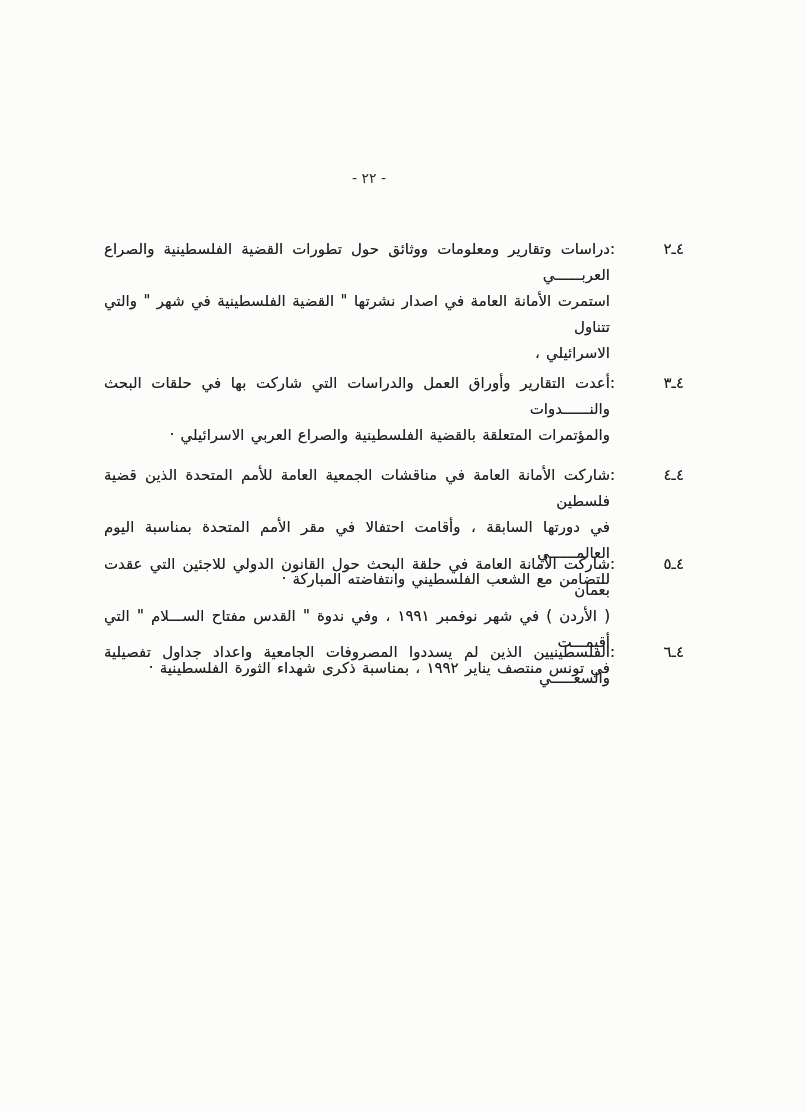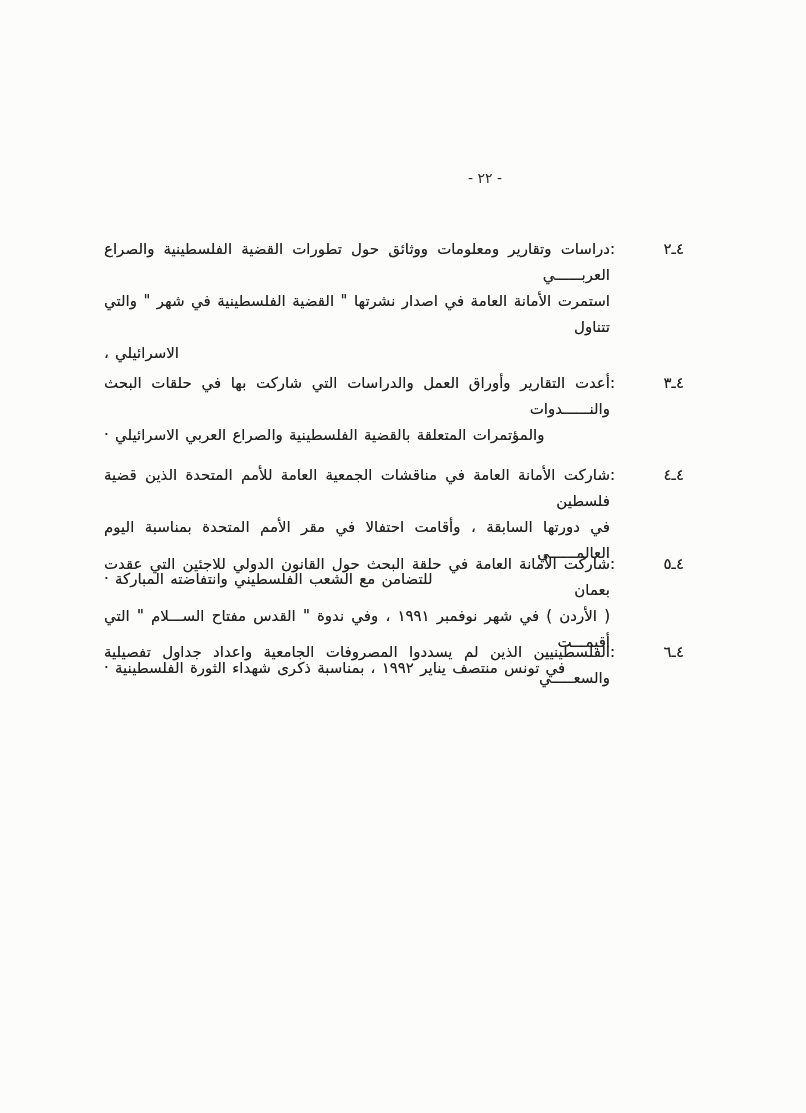--- a/index.html
+++ b/index.html
@@ -16,21 +16,21 @@
     background: #fcfcfa;
     overflow: hidden;
     color: #1d1d1d;
     direction: rtl;
   }
   .page-number {
     position: absolute;
     top: 170px;
     left: 352px;
     width: 150px;
-    text-align: right;
+    text-align: left;
     font-size: 14px;
     letter-spacing: 2px;
     color: #2a2a2a;
   }
   .para {
     position: absolute;
     left: 104px;
     right: 122px;
     display: flex;
     flex-direction: row; 
@@ -50,21 +50,21 @@
     flex: 0 0 74px;
     text-align: justify;
     text-align-last: justify;
     white-space: nowrap;
     overflow: hidden;
     height: 26px;
   }
   .ptext { flex: 1 1 auto; min-width: 0; }
   .tline {
     min-height: 26px;
-    text-align: left;
+    text-align: right;
   }
   .tline.fill {
     text-align: justify;
     text-align-last: justify;
   }
 </style>
 </head>
 <body>
 
 <div class="page">

